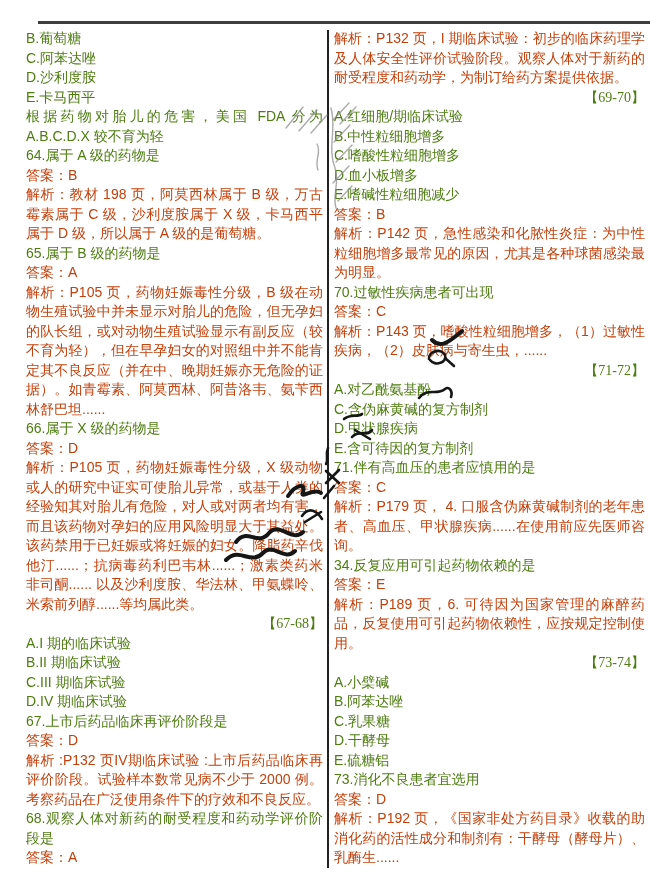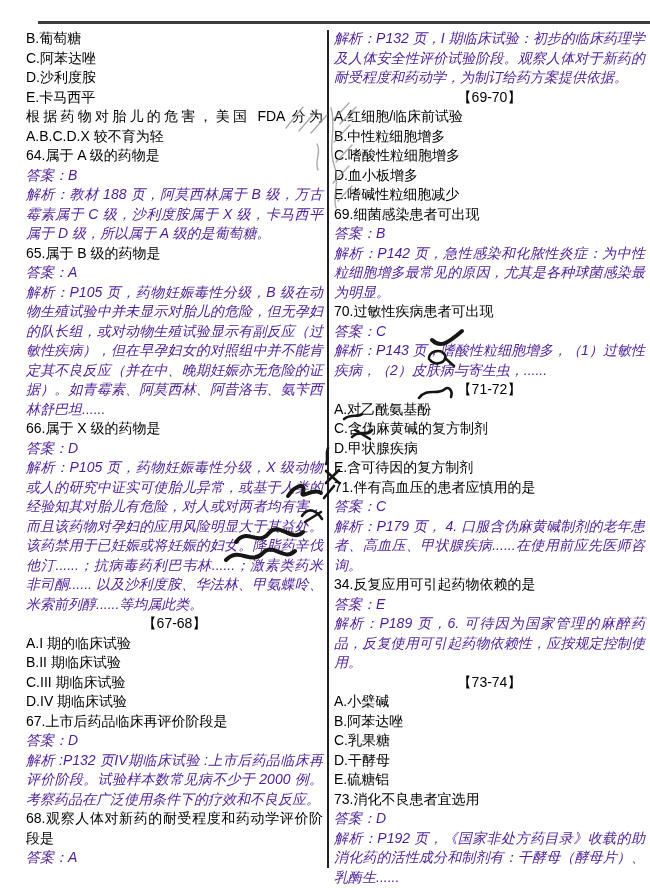--- a/index.html
+++ b/index.html
@@ -19,23 +19,23 @@
     background:#222222;
   }
   .column{
     position:absolute;top:29px;
     font-size:14px;line-height:19.5px;
     letter-spacing:0;
   }
   #left-column{left:26px;width:297px;}
   #right-column{left:334px;width:311px;}
   .column p{margin:0;text-align:justify;}
-  .column p.group{text-align:center;}
-  .option,.question,.stem,.group{color:#000000;}
-  .answer,.analysis{color:#4c1d95;font-style:italic;}
+  .column p.group{text-align:right;font-family:Liberation Serif, serif;}
+  .option,.question,.stem,.group{color:#4d7c0f;}
+  .answer,.analysis{color:#c2410c;}
   #pen-overlay{
     position:absolute;left:0;top:0;width:650px;height:888px;
     pointer-events:none;
   }
   .pencil{stroke:#8f8f8f;stroke-width:1.4;fill:none;opacity:.75;stroke-linecap:round;}
   .marker{stroke:#161616;stroke-width:4;fill:none;stroke-linecap:round;stroke-linejoin:round;}
   .marker-thin{stroke:#161616;stroke-width:2.6;fill:none;stroke-linecap:round;}
 </style>
 </head>
 <body>
@@ -45,47 +45,46 @@
   <div id="column-divider"></div>
 
   <div id="left-column" class="column">
       <p class="line option">B.葡萄糖</p>
       <p class="line option">C.阿苯达唑</p>
       <p class="line option">D.沙利度胺</p>
       <p class="line option">E.卡马西平</p>
       <p class="line stem">根据药物对胎儿的危害，美国 FDA 分为 A.B.C.D.X 较不育为轻</p>
       <p class="line question">64.属于 A 级的药物是</p>
       <p class="line answer">答案：B</p>
-      <p class="line analysis">解析：教材 188 页，阿莫西林属于 B 级，万古霉素属于 C 级，沙利度胺属于 X 级，卡马西平属于 D 级，所以属于 A 级的是葡萄糖。</p>
+      <p class="line analysis">解析：教材 198 页，阿莫西林属于 B 级，万古霉素属于 C 级，沙利度胺属于 X 级，卡马西平属于 D 级，所以属于 A 级的是葡萄糖。</p>
       <p class="line question">65.属于 B 级的药物是</p>
       <p class="line answer">答案：A</p>
-      <p class="line analysis">解析：P105 页，药物妊娠毒性分级，B 级在动物生殖试验中并未显示对胎儿的危险，但无孕妇的队长组，或对动物生殖试验显示有副反应（过敏性疾病），但在早孕妇女的对照组中并不能肯定其不良反应（并在中、晚期妊娠亦无危险的证据）。如青霉素、阿莫西林、阿昔洛韦、氨苄西林舒巴坦......</p>
+      <p class="line analysis">解析：P105 页，药物妊娠毒性分级，B 级在动物生殖试验中并未显示对胎儿的危险，但无孕妇的队长组，或对动物生殖试验显示有副反应（较不育为轻），但在早孕妇女的对照组中并不能肯定其不良反应（并在中、晚期妊娠亦无危险的证据）。如青霉素、阿莫西林、阿昔洛韦、氨苄西林舒巴坦......</p>
       <p class="line question">66.属于 X 级的药物是</p>
       <p class="line answer">答案：D</p>
       <p class="line analysis">解析：P105 页，药物妊娠毒性分级，X 级动物或人的研究中证实可使胎儿异常，或基于人类的经验知其对胎儿有危险，对人或对两者均有害，而且该药物对孕妇的应用风险明显大于其益处。该药禁用于已妊娠或将妊娠的妇女。降脂药辛伐他汀......；抗病毒药利巴韦林......；激素类药米非司酮...... 以及沙利度胺、华法林、甲氨蝶呤、米索前列醇......等均属此类。</p>
       <p class="line group">【67-68】</p>
       <p class="line option">A.I 期的临床试验</p>
       <p class="line option">B.II 期临床试验</p>
       <p class="line option">C.III 期临床试验</p>
       <p class="line option">D.IV 期临床试验</p>
       <p class="line question">67.上市后药品临床再评价阶段是</p>
       <p class="line answer">答案：D</p>
       <p class="line analysis">解析 :P132 页IV期临床试验 :上市后药品临床再评价阶段。试验样本数常见病不少于 2000 例。考察药品在广泛使用条件下的疗效和不良反应。</p>
       <p class="line question">68.观察人体对新药的耐受程度和药动学评价阶段是</p>
       <p class="line answer">答案：A</p>
     </div>
   <div id="right-column" class="column">
       <p class="line analysis">解析：P132 页，I 期临床试验：初步的临床药理学及人体安全性评价试验阶段。观察人体对于新药的耐受程度和药动学，为制订给药方案提供依据。</p>
       <p class="line group">【69-70】</p>
-      <p class="line option">A.红细胞/临床前试验</p>
+      <p class="line option">A.红细胞/期临床试验</p>
       <p class="line option">B.中性粒细胞增多</p>
       <p class="line option">C.嗜酸性粒细胞增多</p>
       <p class="line option">D.血小板增多</p>
       <p class="line option">E.嗜碱性粒细胞减少</p>
-      <p class="line question">69.细菌感染患者可出现</p>
       <p class="line answer">答案：B</p>
       <p class="line analysis">解析：P142 页，急性感染和化脓性炎症：为中性粒细胞增多最常见的原因，尤其是各种球菌感染最为明显。</p>
       <p class="line question">70.过敏性疾病患者可出现</p>
       <p class="line answer">答案：C</p>
       <p class="line analysis">解析：P143 页，嗜酸性粒细胞增多，（1）过敏性疾病，（2）皮肤病与寄生虫，......</p>
       <p class="line group">【71-72】</p>
       <p class="line option">A.对乙酰氨基酚</p>
       <p class="line option">C.含伪麻黄碱的复方制剂</p>
       <p class="line option">D.甲状腺疾病</p>
       <p class="line option">E.含可待因的复方制剂</p>

